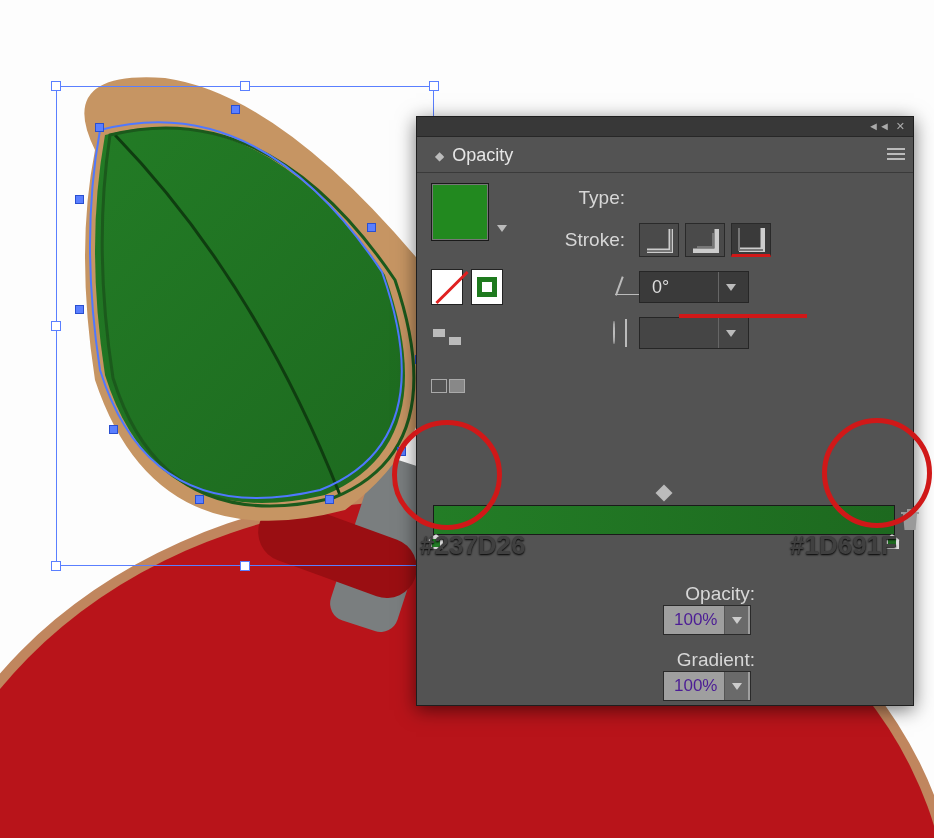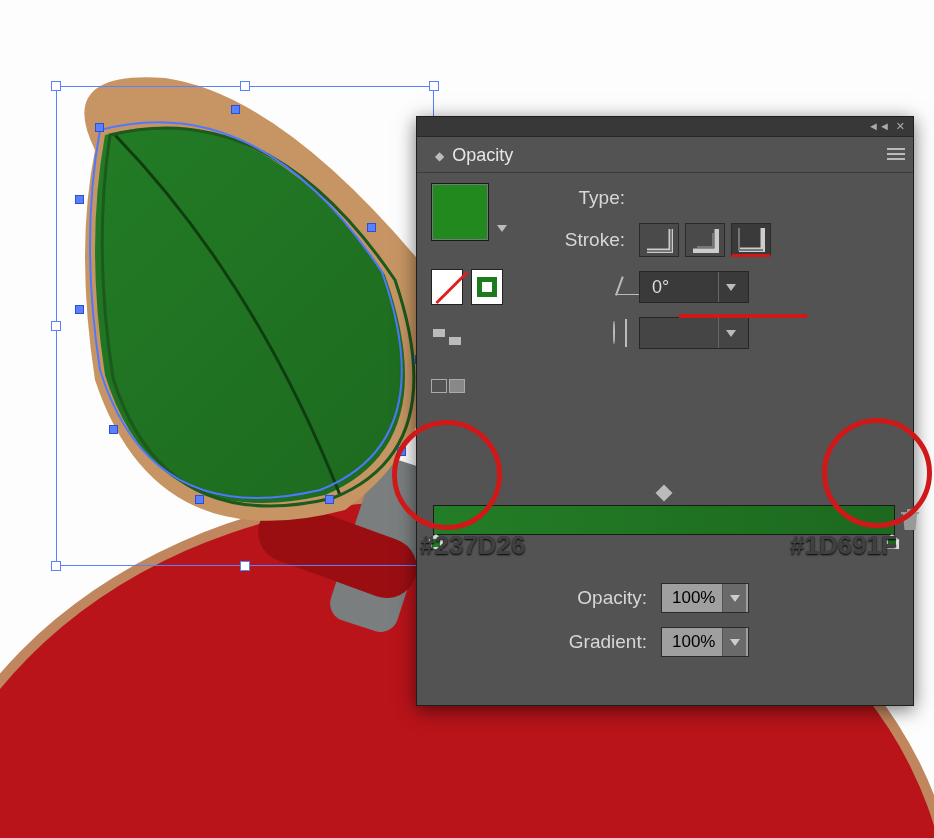--- a/index.html
+++ b/index.html
@@ -212,25 +212,25 @@
     position:absolute; font-size:26px; font-weight:600; color:#404040;
     text-shadow:0 1px 2px #000;
   }
   .redcircle{
     position:absolute; width:110px; height:110px; border:5px solid #d01818;
     border-radius:50%; pointer-events:none;
   }
 
   
   .oplow{ position:absolute; left:120px; top:410px; width:340px; }
-  .oplow .row{ margin-bottom:14px; }
+  .oplow .row{ margin-bottom:14px;flex-direction:column; }
   .oplow .lbl{ width:110px; font-size:19px; }
   .numbox{
     display:flex; align-items:center; background:#9f9f9f; border:1px solid #2a2a2a;
-    height:30px; padding:0 2px 0 10px; color:#000000; font-size:17px;
+    height:30px; padding:0 2px 0 10px; color:#4c1d95; font-size:17px;
     min-width:88px; justify-content:space-between;
   }
   .numbox .arrow{
     width:24px; height:100%; border-left:1px solid #555; display:flex;
     align-items:center; justify-content:center; background:#6a6a6a;
   }
   .numbox .arrow::after{
     content:""; width:0; height:0; border-left:5px solid transparent;
     border-right:5px solid transparent; border-top:7px solid #ccc;
   }

